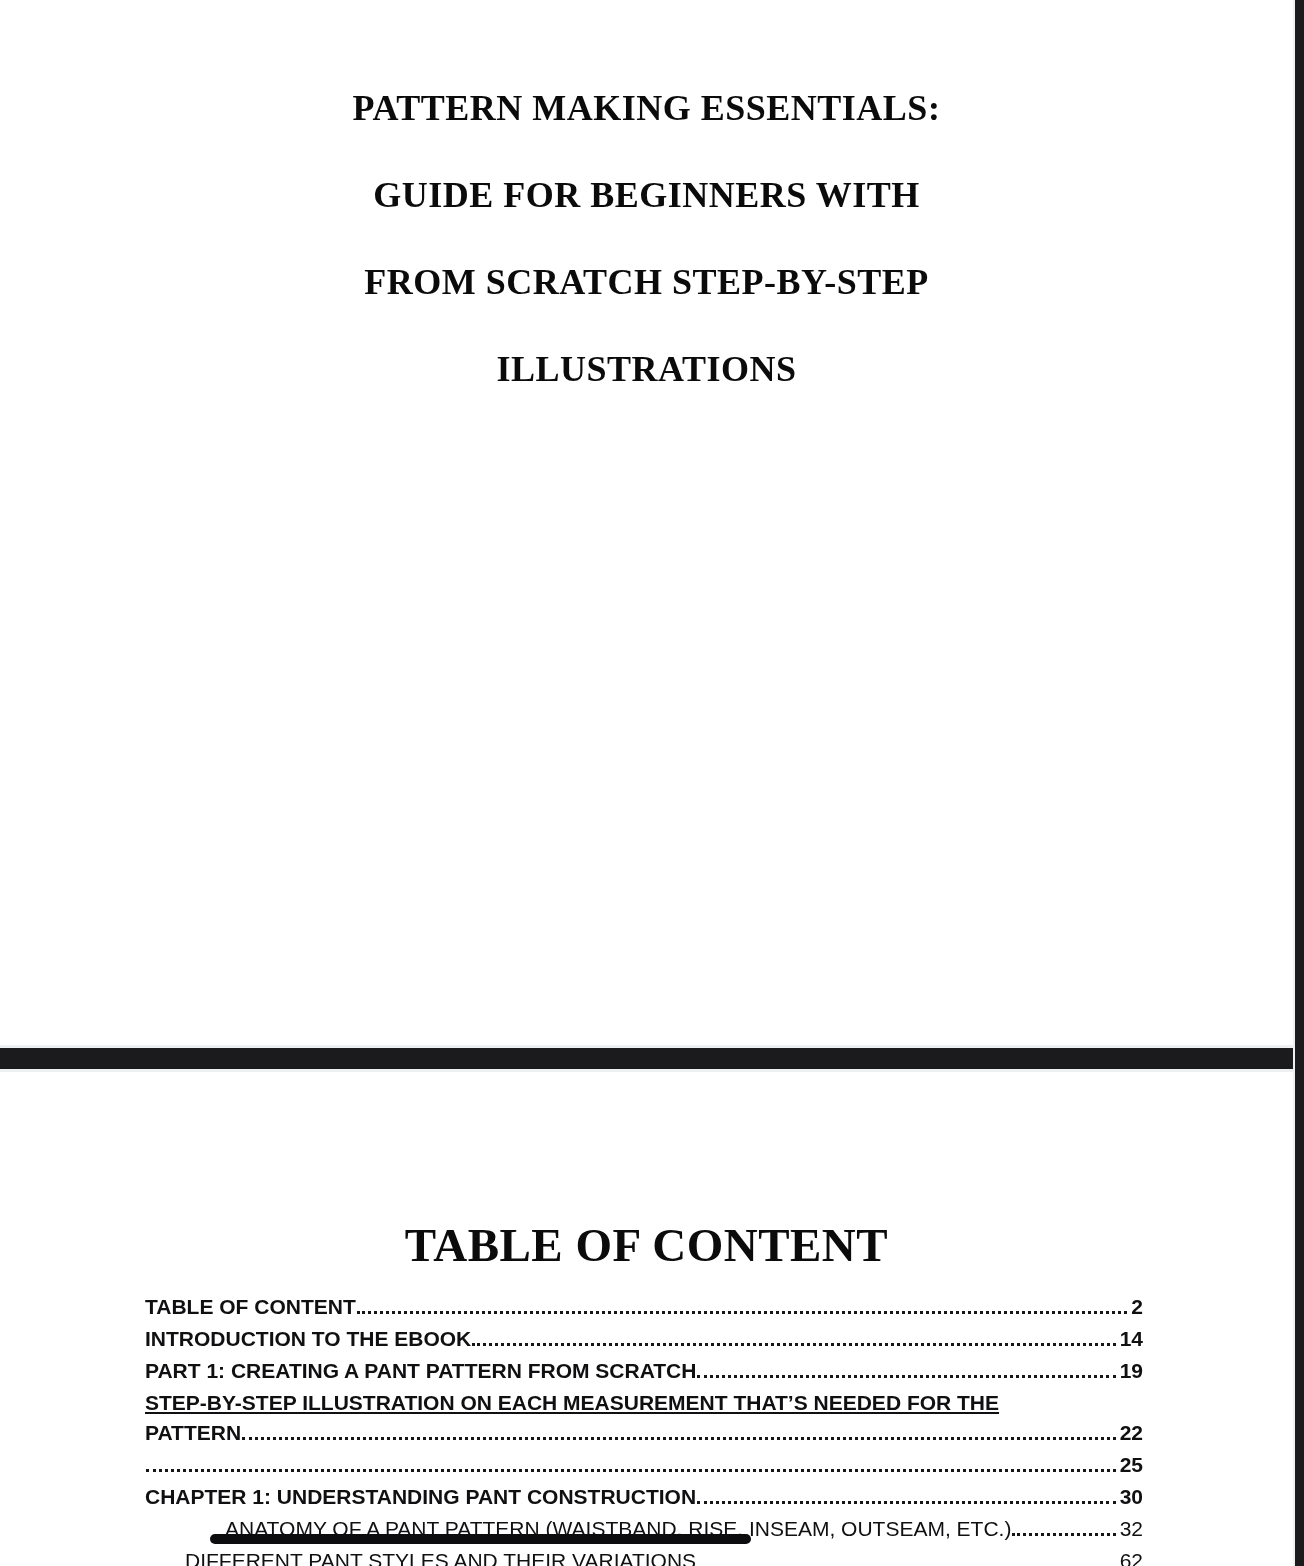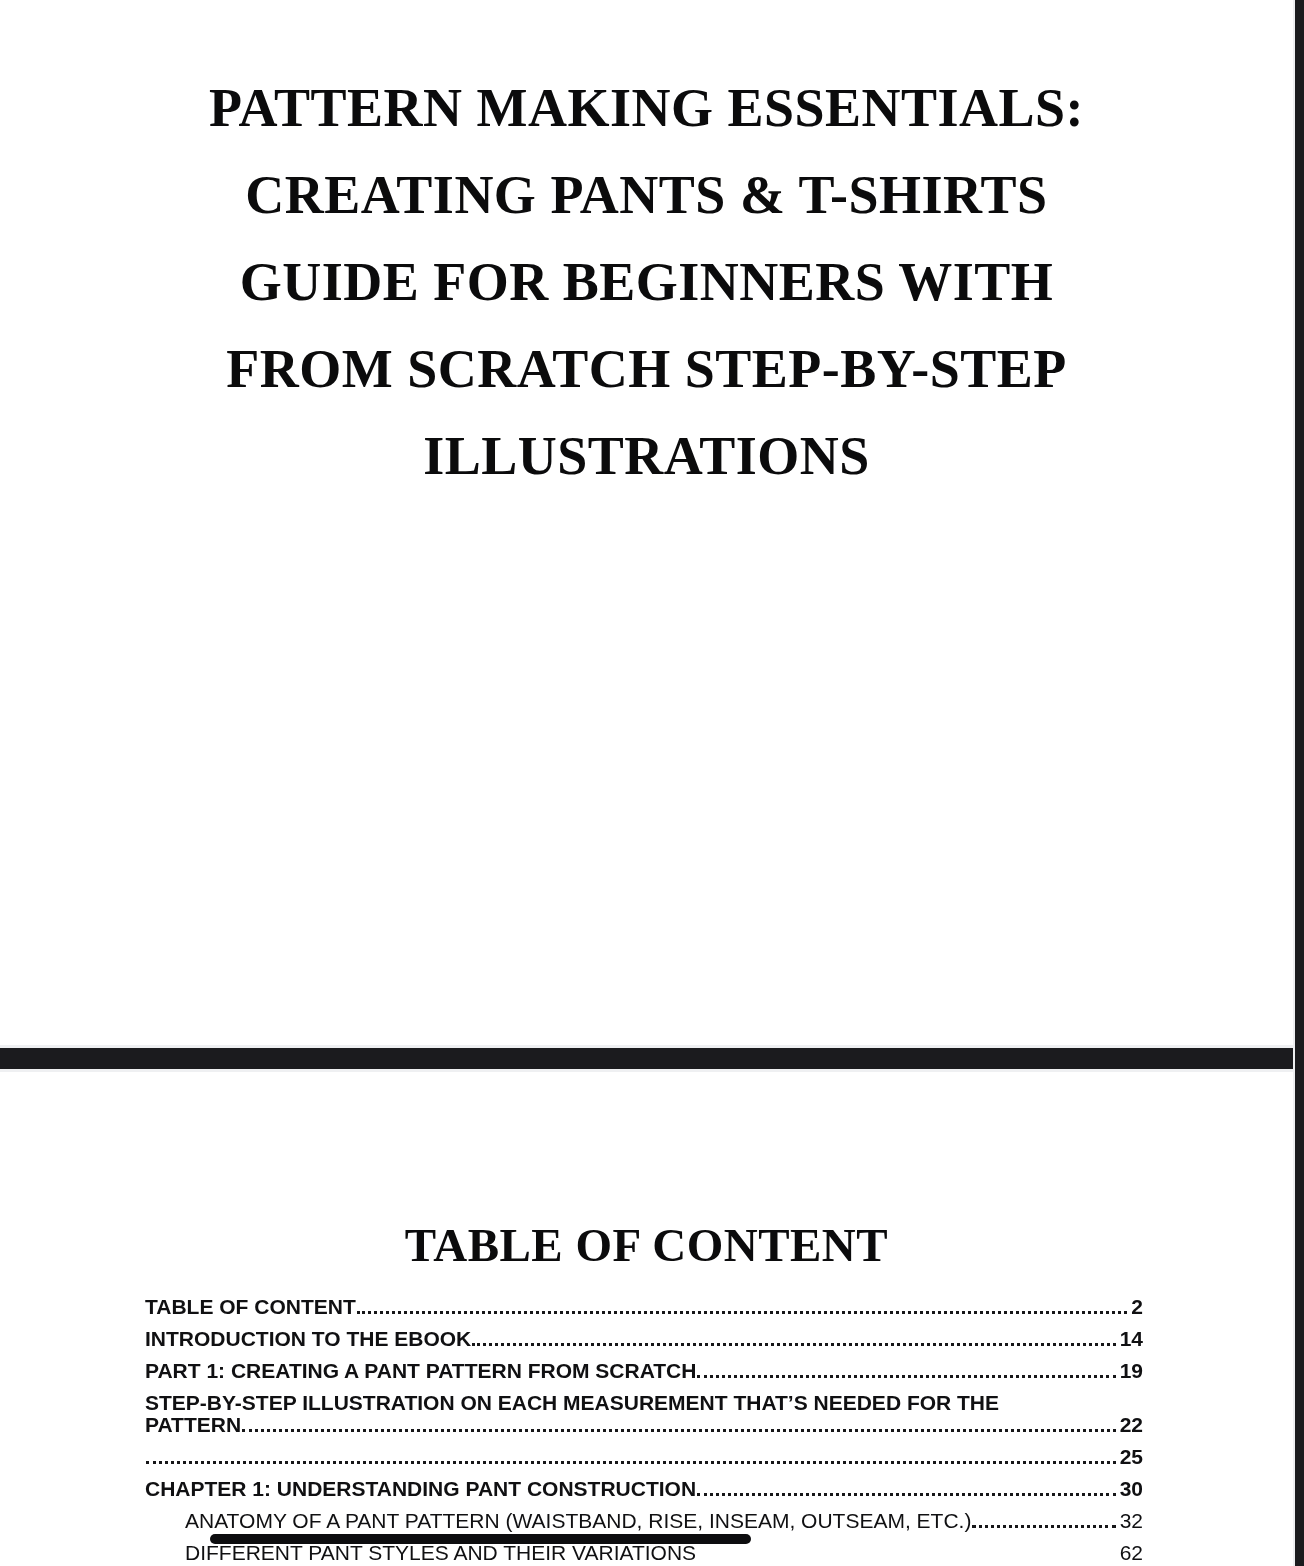--- a/index.html
+++ b/index.html
@@ -12,21 +12,21 @@
   body{font-family:"Liberation Sans",sans-serif;background:#fff;overflow:hidden;position:relative;}
 
   .screen{position:absolute;inset:0;width:1304px;height:1566px;background:#fff;overflow:hidden;}
 
   
   .page1{position:absolute;left:0;top:0;width:1293px;height:1045px;background:#fff;}
   .title-block{padding-top:65px;text-align:center;}
   .title-line{
     font-family:"Liberation Serif",serif;
     font-weight:700;
-    font-size:54px;
+    font-size:36px;
     line-height:87px;
     color:var(--ink);
     letter-spacing:.5px;
     white-space:nowrap;
   }
 
   
   .page-gap{
     position:absolute;left:0;top:1045px;width:1304px;height:27px;
     background:var(--chrome-dark);
@@ -62,54 +62,55 @@
   .toc-row{
     display:flex;
     align-items:baseline;
     font-size:21px;
     font-weight:700;
     line-height:22px;
     color:#101012;
     margin-bottom:10px;
   }
   .toc-row .lbl{white-space:nowrap;}
-  .toc-row.wraps{margin-bottom:0;}          
+  .toc-row.wraps{margin-bottom:8px;text-decoration:underline;}          
   .toc-row.sub{padding-left:40px;font-weight:400;}
   .leader{
     flex:1 1 auto;
     min-width:8px;
     margin:0 1px;
     border-bottom:3px dotted #161618;
   }
   .leader.hidden-dots{border-bottom-color:transparent;}
   .pg{white-space:nowrap;padding-left:3px;}
   .u{
+    text-decoration:underline;
     text-decoration-thickness:2px;
     text-underline-offset:3px;
+    margin-left:40px;
   }
   
   .marker-bar{
     position:absolute;
     left:210px;
     top:462px;
     width:541px;
     height:10px;
     border-radius:5px;
     background:#0d0d0f;
   }
 </style>
 </head>
 <body>
 
 <div class="screen">
 
   <div class="page1">
     <div class="title-block">
       <div class="title-line">PATTERN MAKING ESSENTIALS:</div>
-      <div class="title-line">CREATING PANTS &amp; T-SHIRTS</div>
       <div class="title-line">GUIDE FOR BEGINNERS WITH</div>
       <div class="title-line">FROM SCRATCH STEP-BY-STEP</div>
       <div class="title-line">ILLUSTRATIONS</div>
     </div>
   </div>
 
   <div class="page-gap"></div>
 
   <div class="page2">
     <div class="toc-heading">TABLE OF CONTENT</div>

